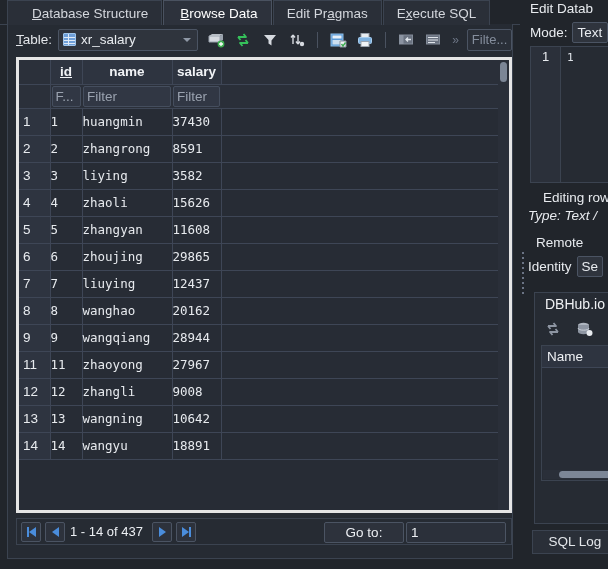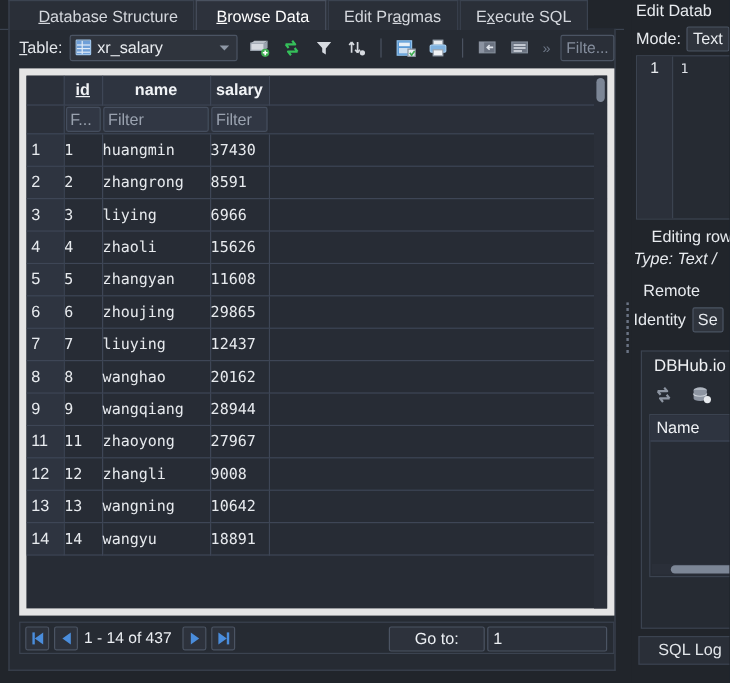--- a/index.html
+++ b/index.html
@@ -128,21 +128,21 @@
     line-height: 20px; padding-left: 4px;
     overflow: hidden; white-space: nowrap;
     margin-left: 6px;
   }
 
   
   #grid-wrap {
     position: absolute; left: 8px; top: 33px;
     width: 496px; height: 456px;
     background: #272c35;
-    border: 6px solid #e5e5e5;
+    border: 3px solid #e5e5e5;
     overflow: hidden;
   }
   table.grid { border-collapse: collapse; width: 100%; table-layout: fixed; }
   table.grid td, table.grid th { padding: 0; }
   .col-rowhdr { width: 31px; }
   .col-id     { width: 32px; }
   .col-name   { width: 90px; }
   .col-salary { width: 49px; }
   .col-rest   { width: auto; }
 
@@ -526,21 +526,21 @@
               <td class="rowhdr">2</td>
               <td class="num">2</td>
               <td>zhangrong</td>
               <td class="num">8591</td>
               <td class="rest"></td>
             </tr>
             <tr>
               <td class="rowhdr">3</td>
               <td class="num">3</td>
               <td>liying</td>
-              <td class="num">6966</td>
+              <td class="num">3582</td>
               <td class="rest"></td>
             </tr>
             <tr>
               <td class="rowhdr">4</td>
               <td class="num">4</td>
               <td>zhaoli</td>
               <td class="num">15626</td>
               <td class="rest"></td>
             </tr>
             <tr>

